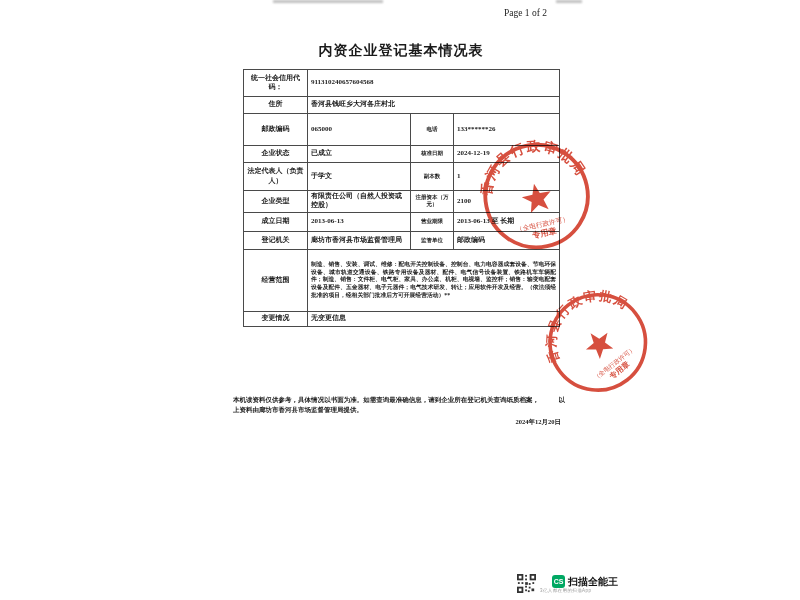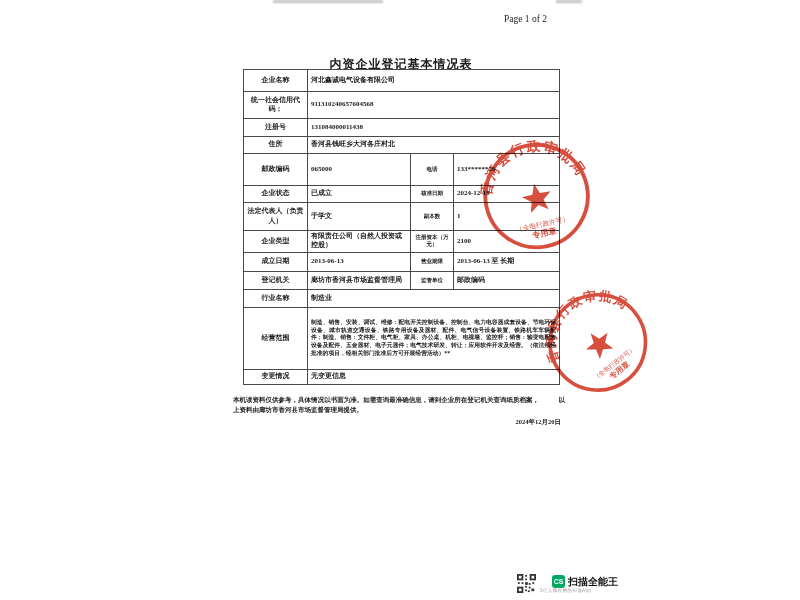--- a/index.html
+++ b/index.html
@@ -4,24 +4,24 @@
 <style>
   * { margin:0; padding:0; box-sizing:border-box; }
   html,body { width:800px; height:600px; background:#ffffff; overflow:hidden;
     font-family:"Liberation Serif","DejaVu Serif",serif; color:#1a1a1a; }
   .canvas { position:relative; width:800px; height:600px; background:#fff; }
 
   .smudge { position:absolute; background:#8d8d8d; opacity:.55; filter:blur(1px); }
   #smudge1 { left:273px; top:0; width:110px; height:3px; }
   #smudge2 { left:556px; top:0; width:26px; height:3px; }
 
-  .page-label { position:absolute; left:504px; top:14px; font-size:9.5px; color:#222; }
+  .page-label { position:absolute; left:504px; top:8px; font-size:9.5px; color:#222; }
 
-  .doc-title { position:absolute; left:243px; top:56px; width:316px; text-align:center;
-    font-size:12px; font-weight:bold; letter-spacing:1px; }
+  .doc-title { position:absolute; left:243px; top:42px; width:316px; text-align:center;
+    font-size:14px; font-weight:bold; letter-spacing:1px; }
 
   table.reg { position:absolute; left:243px; top:69px; width:316px;
     border-collapse:collapse; table-layout:fixed; font-size:7px; font-weight:bold; }
   table.reg td { border:1px solid #4a4a4a; padding:1px 3px; line-height:1.35;
     vertical-align:middle; overflow:hidden; word-break:break-all; }
   td.lbl  { text-align:center; padding:1px 2px; }
   td.lbl2 { text-align:center; font-size:5.5px; padding:0 1px; }
   td.val  { text-align:left; }
   td.scope { font-size:5.8px; line-height:11.5px; text-align:justify; padding:2px 4px;
     vertical-align:top; font-weight:bold; }
@@ -64,31 +64,23 @@
   <div class="doc-title">内资企业登记基本情况表</div>
 
   <table class="reg">
     <colgroup>
         <col style="width:64px">
         <col style="width:103px">
         <col style="width:43px">
         <col style="width:106px">
       </colgroup>
     <tbody>
-        <tr style="height:22px">
-      <td class="lbl">企业名称</td>
-      <td class="val" colspan="3">河北鑫诚电气设备有限公司</td>
-    </tr>
     <tr style="height:27px">
       <td class="lbl">统一社会信用代码：</td>
       <td class="val" colspan="3">911310240657604568</td>
-    </tr>
-    <tr style="height:18px">
-      <td class="lbl">注册号</td>
-      <td class="val" colspan="3">131084000011438</td>
     </tr>
     <tr style="height:17px">
       <td class="lbl">住所</td>
       <td class="val" colspan="3">香河县钱旺乡大河各庄村北</td>
     </tr>
     <tr style="height:32px">
       <td class="lbl">邮政编码</td>
       <td class="val">065000</td>
       <td class="lbl2">电话</td>
       <td class="val">133******26</td>
@@ -115,24 +107,20 @@
       <td class="lbl">成立日期</td>
       <td class="val">2013-06-13</td>
       <td class="lbl2">营业期限</td>
       <td class="val">2013-06-13 至 长期</td>
     </tr>
     <tr style="height:18px">
       <td class="lbl">登记机关</td>
       <td class="val">廊坊市香河县市场监督管理局</td>
       <td class="lbl2">监管单位</td>
       <td class="val">邮政编码</td>
-    </tr>
-    <tr style="height:18px">
-      <td class="lbl">行业名称</td>
-      <td class="val" colspan="3">制造业</td>
     </tr>
     <tr style="height:62px">
       <td class="lbl">经营范围</td>
       <td class="scope" colspan="3">制造、销售、安装、调试、维修：配电开关控制设备、控制台、电力电容器成套设备、节电环保设备、城市轨道交通设备、铁路专用设备及器材、配件、电气信号设备装置、铁路机车车辆配件；制造、销售：文件柜、电气柜、家具、办公桌、机柜、电视墙、监控杆；销售：输变电配套设备及配件、五金器材、电子元器件；电气技术研发、转让；应用软件开发及经营。（依法须经批准的项目，经相关部门批准后方可开展经营活动）**</td>
     </tr>
     <tr style="height:15px">
       <td class="lbl">变更情况</td>
       <td class="val" colspan="3">无变更信息</td>
     </tr>
   </tbody>

